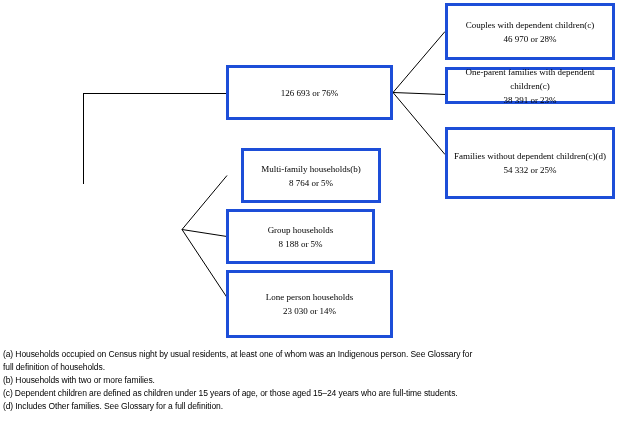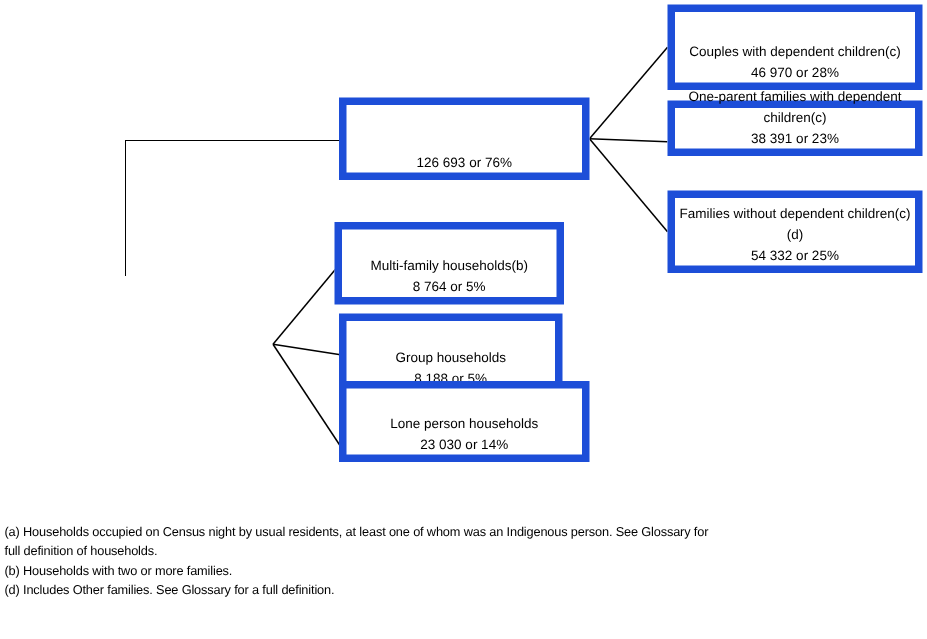--- a/index.html
+++ b/index.html
@@ -20,40 +20,41 @@
     position: absolute;
     left: 0;
     top: 0;
     width: 618px;
     height: 426px;
   }
   .node {
     position: absolute;
     box-sizing: border-box;
     background: #ffffff;
-    border: 5px solid #1d4ed8;
+    border: 3px solid #1d4ed8;
     display: flex;
     flex-direction: column;
     align-items: center;
-    justify-content: flex-end;
+    justify-content: center;
     text-align: center;
     font-size: 9px;
     line-height: 14px;
     padding: 0 2px;
     letter-spacing: 0px;
+    font-family: Liberation Serif, serif;
   }
   .node .label, .node .value { display: block; }
   #node-root        { left: 13px;  top: 184px; width: 169px; height: 91px; }
   #node-one-family  { left: 226px; top: 65px;  width: 167px; height: 55px; }
-  #node-multi       { left: 223px; top: 148px; width: 153px; height: 55px; }
+  #node-multi       { left: 241px; top: 148px; width: 140px; height: 55px; }
   #node-group       { left: 226px; top: 209px; width: 149px; height: 55px; }
-  #node-lone        { left: 226px; top: 254px; width: 167px; height: 54px; }
+  #node-lone        { left: 226px; top: 270px; width: 167px; height: 68px; }
   #node-couples     { left: 445px; top: 3px;   width: 170px; height: 57px; }
   #node-one-parent  { left: 445px; top: 67px;  width: 170px; height: 37px; }
-  #node-no-dep      { left: 445px; top: 127px; width: 170px; height: 55px; }
+  #node-no-dep      { left: 445px; top: 127px; width: 170px; height: 72px; }
   .footnotes {
     position: absolute;
     left: 3px;
     top: 348px;
     width: 612px;
     font-size: 8.5px;
     line-height: 13px;
     letter-spacing: -0.1px;
     white-space: nowrap;
   }
@@ -108,16 +109,17 @@
 
   <div class="node" id="node-no-dep">
     <span class="label">Families without dependent children(c)(d)</span>
     <span class="value">54 332 or 25%</span>
   </div>
 
   <div class="footnotes">
     <div>(a) Households occupied on Census night by usual residents, at least one of whom was an Indigenous person. See Glossary for</div>
     <div>full definition of households.</div>
     <div>(b) Households with two or more families.</div>
+    <div>(c) Dependent children are defined as children under 15 years of age, or those aged 15–24 years who are full-time students.</div>
     <div>(d) Includes Other families. See Glossary for a full definition.</div>
   </div>
 
 </div>
 
 </body></html>

